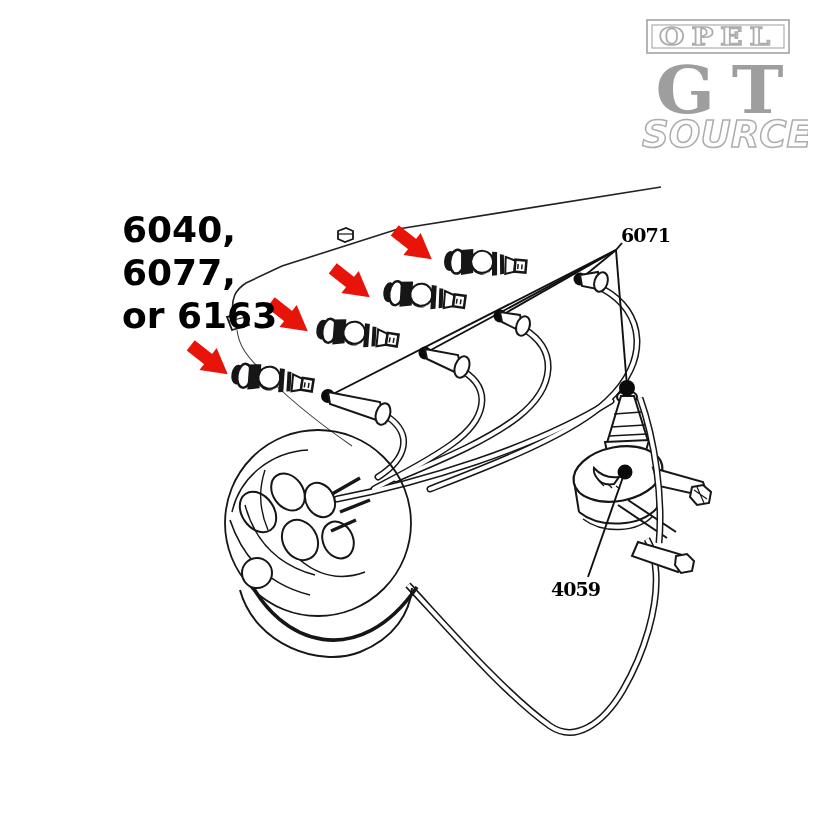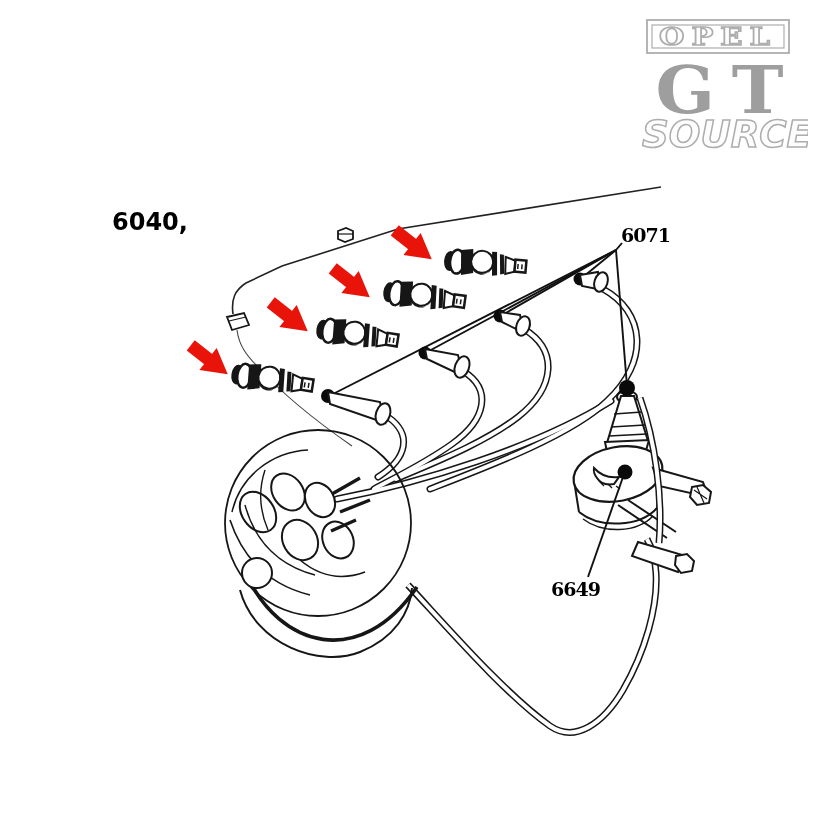--- a/index.html
+++ b/index.html
@@ -10,21 +10,21 @@
     --bg:#ffffff;
   }
   html,body{margin:0;padding:0;background:#fff;}
   .stage{
     position:relative;width:808px;height:840px;background:var(--bg);
     overflow:hidden;font-family:"DejaVu Sans","Liberation Sans",sans-serif;
   }
   .art{position:absolute;left:0;top:0;}
   .label{position:absolute;color:#000;}
   .label-plugs{
-    left:112px;top:208px;font-size:24px;font-weight:bold;line-height:1.2;
+    left:122px;top:208px;font-size:36px;font-weight:bold;line-height:1.2;
     font-family:"DejaVu Sans",sans-serif;letter-spacing:0;
   }
   .label-part{
     font-family:"DejaVu Serif","Liberation Serif",serif;
     font-weight:bold;font-size:19px;letter-spacing:-1px;
   }
   .label-6071{left:621px;top:224px;}
   .label-5051{left:551px;top:578px;}
   .logo{position:absolute;left:633px;top:12px;}
 </style>
@@ -176,19 +176,21 @@
   <svg class="logo" width="195" height="145" viewBox="0 0 195 145">
     <rect x="14" y="8" width="142" height="33" fill="none" stroke="var(--wm-stroke)" stroke-width="1.8"></rect>
     <rect x="19" y="13" width="132" height="23" fill="none" stroke="var(--wm-stroke)" stroke-width="1.2"></rect>
     <text x="85" y="33" text-anchor="middle" textLength="118" lengthAdjust="spacingAndGlyphs" font-family="DejaVu Serif, Liberation Serif, serif" font-weight="bold" font-size="25" fill="#fdfdfd" stroke="var(--wm-stroke)" stroke-width="1.5" letter-spacing="6">OPEL</text>
     <text x="95" y="101" text-anchor="middle" textLength="145" lengthAdjust="spacingAndGlyphs" font-family="DejaVu Serif, Liberation Serif, serif" font-weight="bold" font-size="66" fill="var(--wm-gray)" letter-spacing="16">GT</text>
     <text x="94" y="135" text-anchor="middle" textLength="170" lengthAdjust="spacingAndGlyphs" font-family="DejaVu Sans, Liberation Sans, sans-serif" font-weight="bold" font-style="italic" font-size="37" fill="#fdfdfd" stroke="var(--wm-stroke)" stroke-width="1.5">SOURCE</text>
   </svg>
 
   <div class="label label-plugs">
     <div>6040,</div>
+    <div>6077,</div>
+    <div>or 6163</div>
   </div>
 
   <div class="label label-part label-6071">6071</div>
 
-  <div class="label label-part label-5051">6649</div>
+  <div class="label label-part label-5051">4059</div>
 
 </div>
 
 </body></html>

